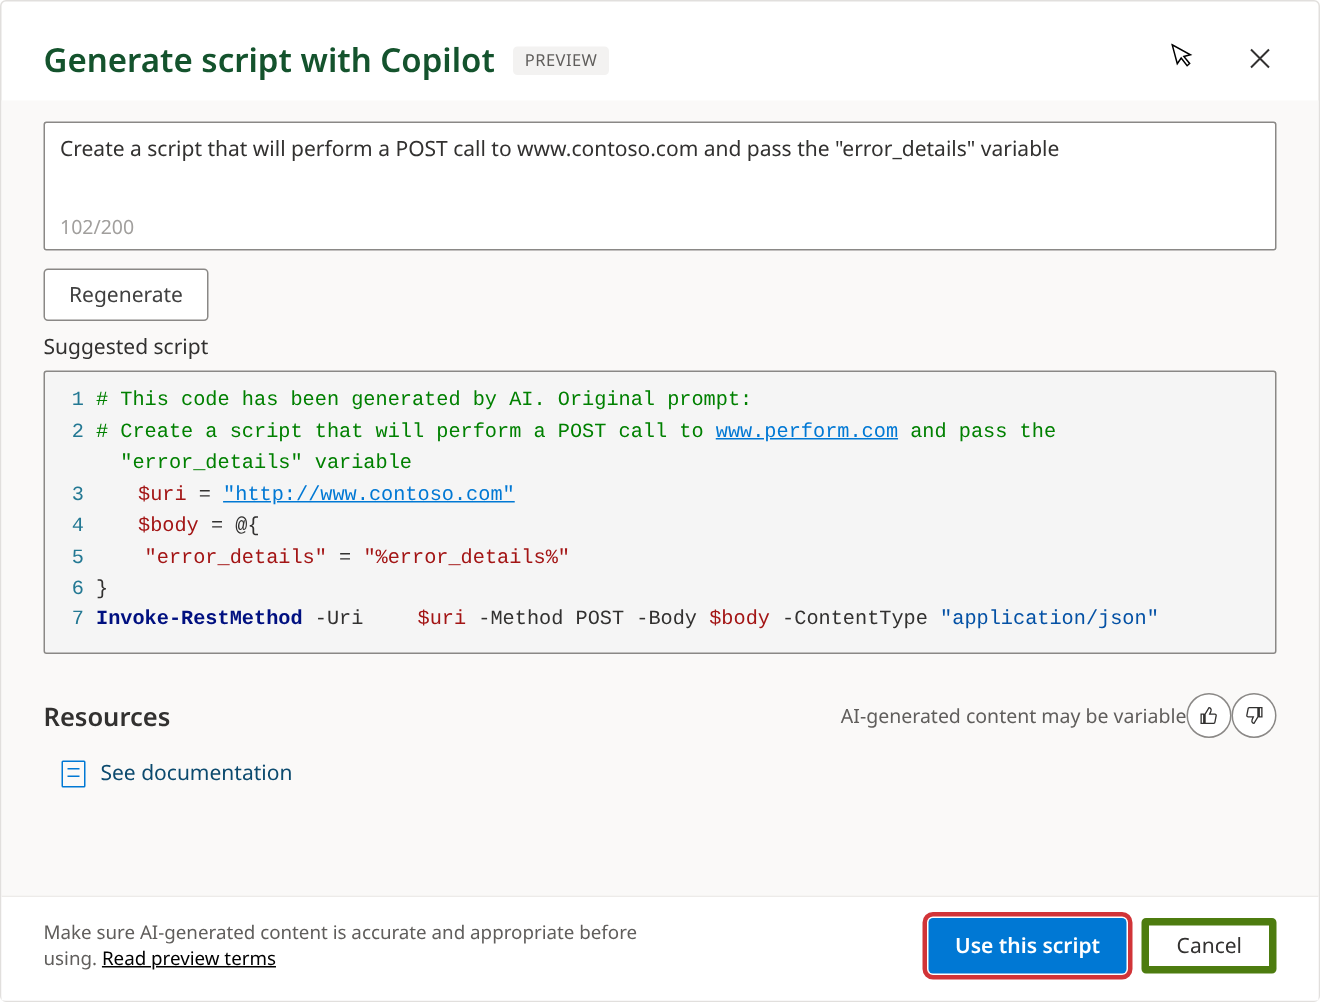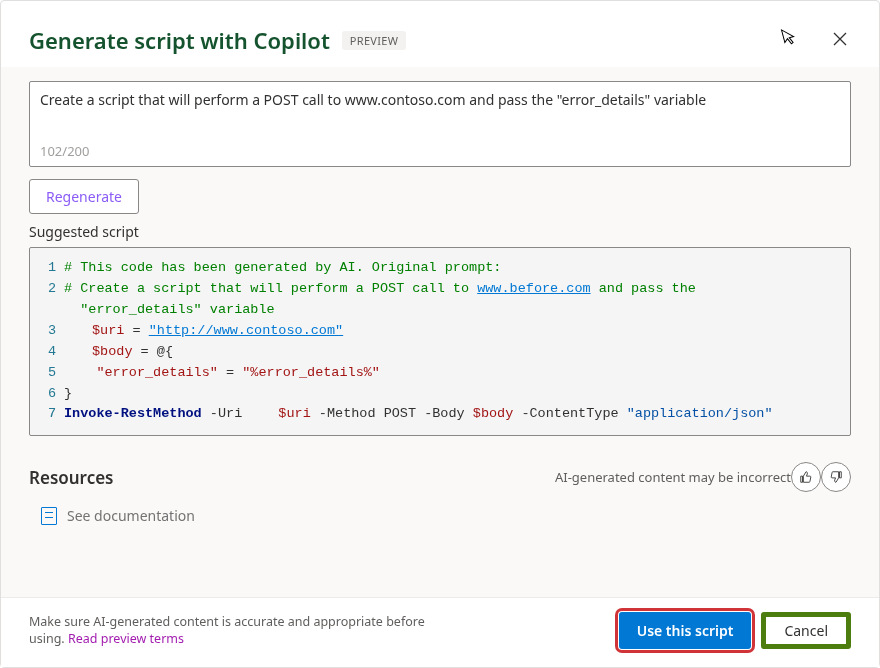--- a/index.html
+++ b/index.html
@@ -88,21 +88,21 @@
       color: #a19f9d;
       margin-top: 12px;
     }
     .regenerate-btn {
       margin-top: 12px;
       background: #fff;
       border: 1px solid #8a8886;
       border-radius: 3px;
       padding: 7px 16px;
       font-size: 14px;
-      color: #8b5cf6;
+      color: #404040;
       cursor: pointer;
       font-family: inherit;
       align-self: flex-start;
     }
     .section-label {
       font-size: 14px;
       margin-top: 8px;
       margin-bottom: 6px;
       color: #323130;
     }
@@ -175,37 +175,37 @@
       position: relative;
     }
     .doc-icon::before, .doc-icon::after {
       content:"";
       position:absolute;
       left:3px; right:3px;
       height:1.5px; background:#0078d4;
     }
     .doc-icon::before { top:4px; }
     .doc-icon::after { top:9px; }
-    .doc-link-text { color: #737373; font-size: 14px; }
+    .doc-link-text { color: #0c4a6e; font-size: 14px; }
 
     .footer {
       background: #fff;
       border-top: 1px solid #edebe9;
       padding: 14px 28px 18px 28px;
       display: flex;
       align-items: center;
       gap: 12px;
     }
     .footer-note {
       font-size: 12.5px;
       color: #605e5c;
       max-width: 420px;
       line-height: 1.35;
     }
-    .footer-note a { color: #a21caf; cursor: pointer; }
+    .footer-note a { color: #000000; text-decoration: underline; cursor: pointer; }
     .footer-actions {
       margin-left: auto;
       display: flex;
       gap: 10px;
     }
     .primary-btn {
       background: #0078d4;
       border: none;
       color: #fff;
       font-family: inherit;
@@ -263,32 +263,32 @@
       <div class="prompt-text">Create a script that will perform a POST call to www.contoso.com and pass the "error_details" variable</div>
       <div class="char-count">102/200</div>
     </div>
 
     <button class="regenerate-btn">Regenerate</button>
 
     <div class="section-label">Suggested script</div>
 
     <div class="code-box" id="code-box">
         <div class="code-line"><span class="ln">1</span><span><span class="c-comment"># This code has been generated by AI. Original prompt:</span></span></div>
-        <div class="code-line"><span class="ln">2</span><span><span class="c-comment"># Create a script that will perform a POST call to </span><span class="c-link">www.before.com</span><span class="c-comment"> and pass the </span></span></div>
+        <div class="code-line"><span class="ln">2</span><span><span class="c-comment"># Create a script that will perform a POST call to </span><span class="c-link">www.perform.com</span><span class="c-comment"> and pass the </span></span></div>
         <div class="code-line"><span class="ln"></span><span><span class="c-comment">  "error_details" variable</span></span></div>
         <div class="code-line"><span class="ln">3</span><span><span class="c-var">$uri</span><span class="c-plain"> = </span><span class="c-link">"http://www.contoso.com"</span></span></div>
         <div class="code-line"><span class="ln">4</span><span><span class="c-var">$body</span><span class="c-plain"> = @{</span></span></div>
         <div class="code-line"><span class="ln">5</span><span><span class="c-plain">    </span><span class="c-string">"error_details"</span><span class="c-plain"> = </span><span class="c-string">"%error_details%"</span></span></div>
         <div class="code-line"><span class="ln">6</span><span><span class="c-plain">}</span></span></div>
         <div class="code-line"><span class="ln">7</span><span><span class="c-cmdlet">Invoke-RestMethod</span><span class="c-plain"> -Uri </span><span class="c-var">$uri</span><span class="c-plain"> -Method POST -Body </span><span class="c-bodyvar">$body</span><span class="c-plain"> -ContentType </span><span class="c-json">"application/json"</span></span></div>
       </div>
 
     <div class="resources-row">
       <span class="resources-title">Resources</span>
-      <span class="ai-note">AI-generated content may be incorrect</span>
+      <span class="ai-note">AI-generated content may be variable</span>
       <span class="thumb-btn">
         <svg width="14" height="14" viewBox="0 0 16 16">
             <path d="M2 7 h2 v7 h-2 Z M5 14 v-7 l3-5 c1 0 2 1 1.5 2.5 l-1 2.5 h4 c1 0 1 1 1 1 l-1 5 c0 1 -1 1 -1 1 Z" fill="none" stroke="#323130" stroke-width="1"></path>
           </svg>
       </span>
       <span class="thumb-btn">
         <svg width="14" height="14" viewBox="0 0 16 16">
             <g transform="rotate(180 8 8)">
               <path d="M2 7 h2 v7 h-2 Z M5 14 v-7 l3-5 c1 0 2 1 1.5 2.5 l-1 2.5 h4 c1 0 1 1 1 1 l-1 5 c0 1 -1 1 -1 1 Z" fill="none" stroke="#323130" stroke-width="1"></path>
             </g>

